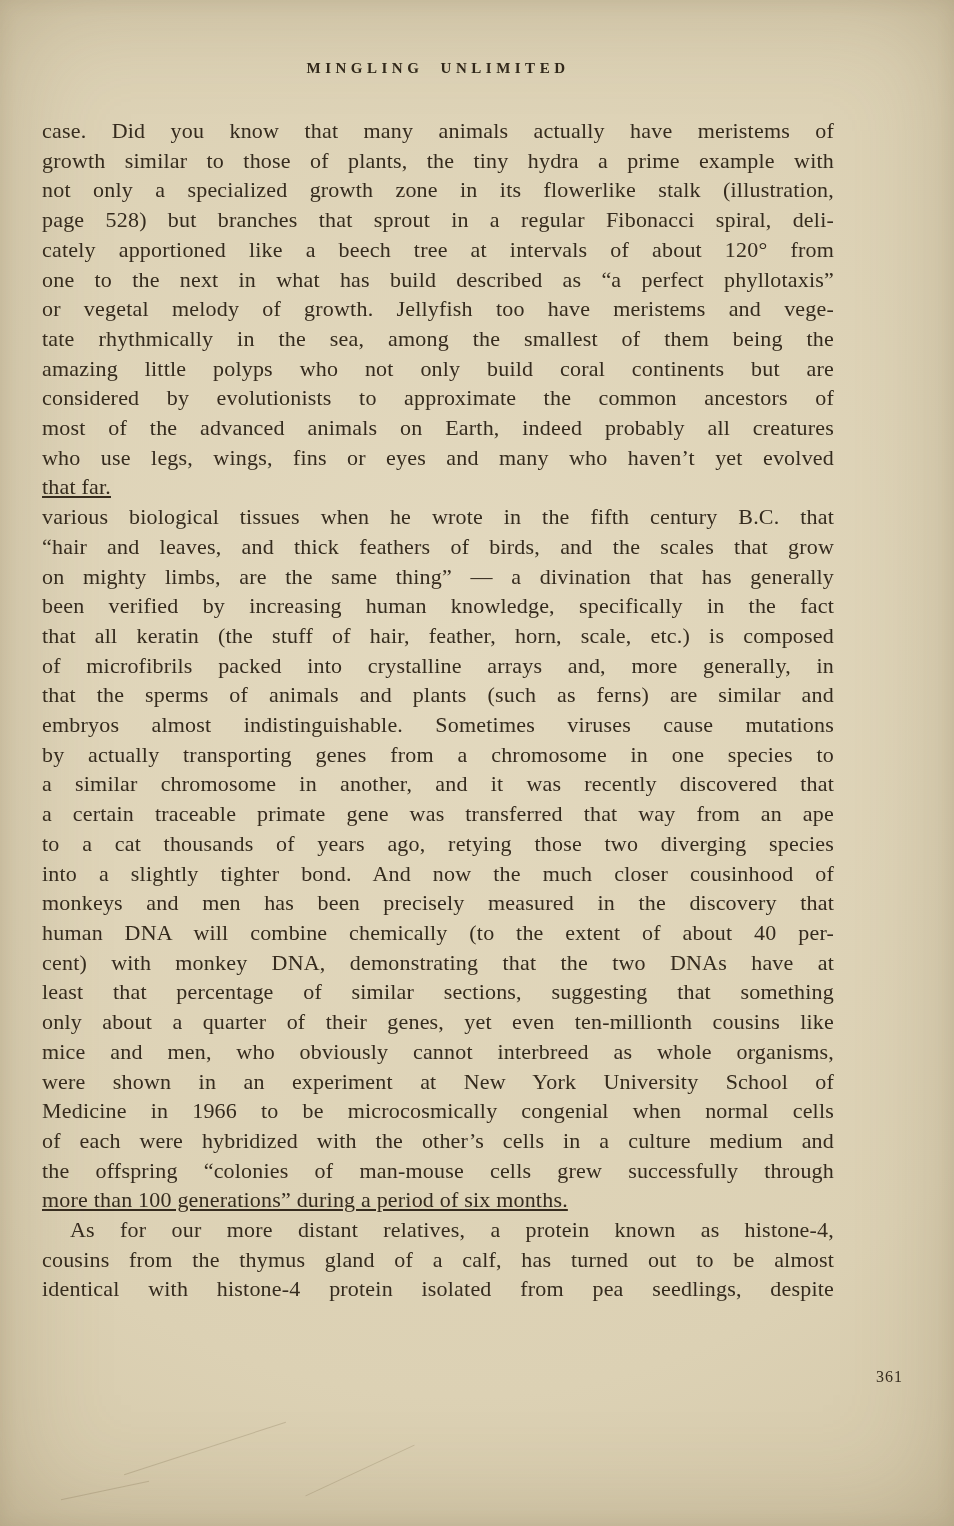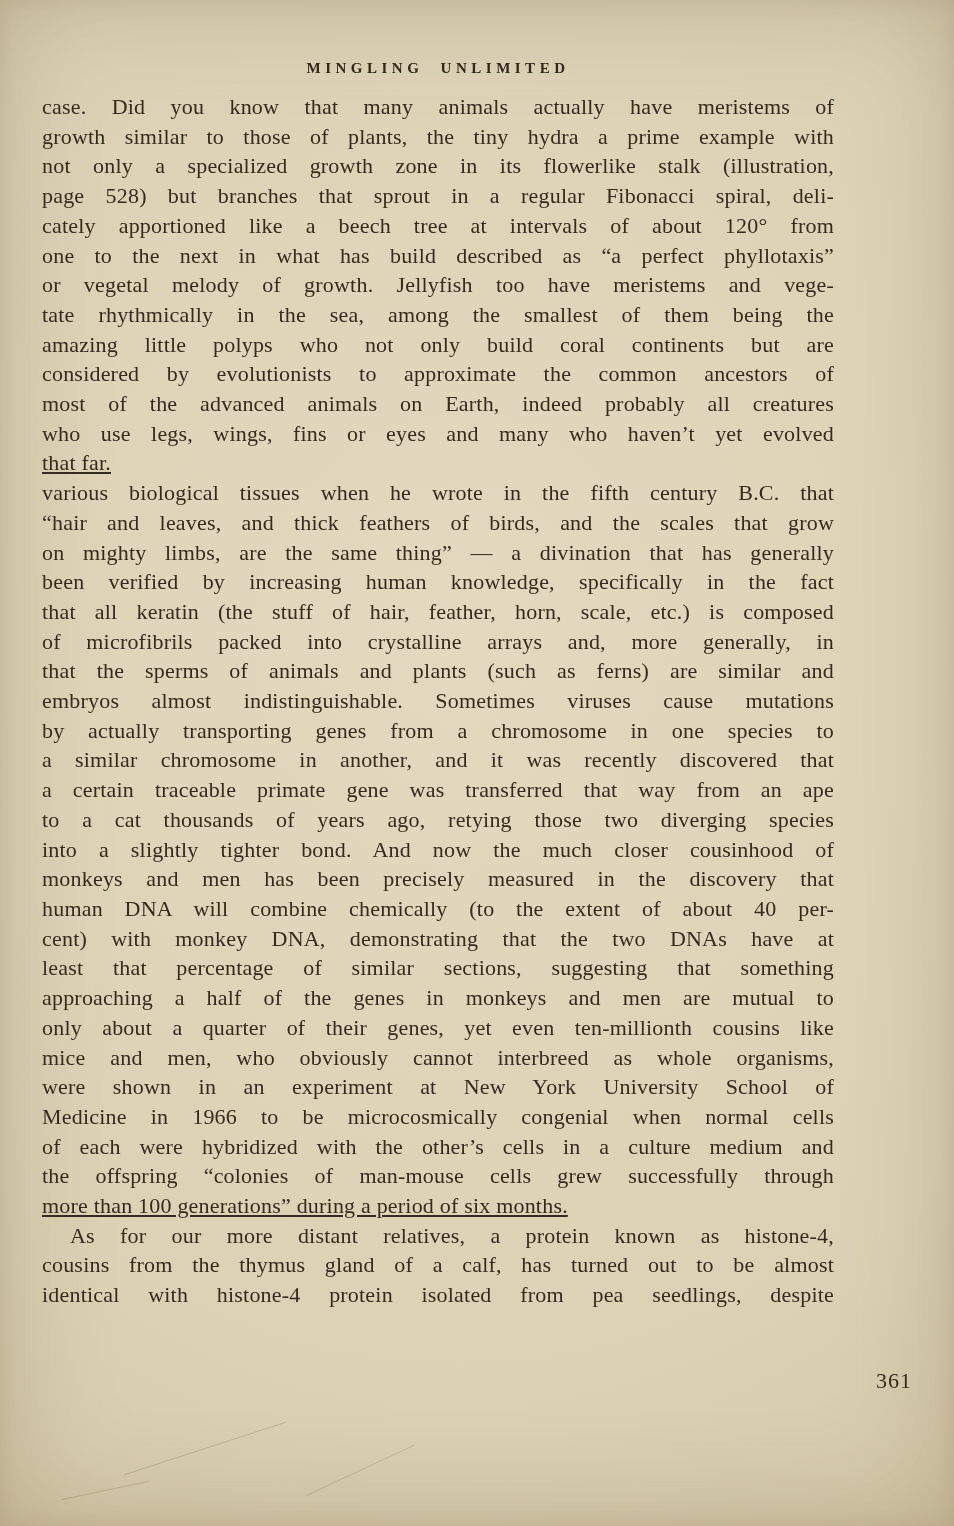--- a/index.html
+++ b/index.html
@@ -30,21 +30,21 @@
     width: 792px;
     text-align: center;
     font-size: 15px;
     font-weight: 600;
     letter-spacing: 4.5px;
     word-spacing: 9px;
     color: #31281b;
   }
   .text-block {
     position: absolute;
-    top: 92px;
+    top: 116px;
     left: 42px;
     width: 792px;
     font-size: 22px;
   }
   .line {
     line-height: 29.7px;
     text-align: justify;
     text-align-last: justify;
     letter-spacing: 0.2px;
   }
@@ -52,21 +52,21 @@
     text-align-last: left;
     text-decoration: underline;
   }
   .line.indent {
     text-indent: 28px;
   }
   .page-number {
     position: absolute;
     left: 876px;
     top: 1368px;
-    font-size: 22px;
+    font-size: 16px;
     letter-spacing: 1px;
   }
   .scratch {
     position: absolute;
     background: rgba(120, 104, 72, 0.25);
     pointer-events: none;
   }
   .scratch.s1 { left: 120px; top: 1448px; width: 170px; height: 1px; transform: rotate(-18deg); }
   .scratch.s2 { left: 300px; top: 1470px; width: 120px; height: 1px; transform: rotate(-25deg); }
   .scratch.s3 { left: 60px; top: 1490px; width: 90px; height: 1px; transform: rotate(-12deg); }
@@ -101,21 +101,20 @@
       <div class="line">embryos almost indistinguishable.  Sometimes viruses cause mutations</div>
       <div class="line">by actually transporting genes from a chromosome in one species to</div>
       <div class="line">a similar chromosome in another, and it was recently discovered that</div>
       <div class="line">a certain traceable primate gene was transferred that way from an ape</div>
       <div class="line">to a cat thousands of years ago, retying those two diverging species</div>
       <div class="line">into a slightly tighter bond.  And now the much closer cousinhood of</div>
       <div class="line">monkeys and men has been precisely measured in the discovery that</div>
       <div class="line">human DNA will combine chemically (to the extent of about 40 per-</div>
       <div class="line">cent) with monkey DNA, demonstrating that the two DNAs have at</div>
       <div class="line">least that percentage of similar sections, suggesting that something</div>
-      <div class="line">approaching a half of the genes in monkeys and men are mutual to</div>
       <div class="line">only about a quarter of their genes, yet even ten-millionth cousins like</div>
       <div class="line">mice and men, who obviously cannot interbreed as whole organisms,</div>
       <div class="line">were shown in an experiment at New York University School of</div>
       <div class="line">Medicine in 1966 to be microcosmically congenial when normal cells</div>
       <div class="line">of each were hybridized with the other’s cells in a culture medium and</div>
       <div class="line">the offspring “colonies of man-mouse cells grew successfully through</div>
       <div class="line lastline">more than 100 generations” during a period of six months.</div>
       <div class="line indent">As for our more distant relatives, a protein known as histone-4,</div>
       <div class="line">cousins from the thymus gland of a calf, has turned out to be almost</div>
       <div class="line">identical with histone-4 protein isolated from pea seedlings, despite</div>

